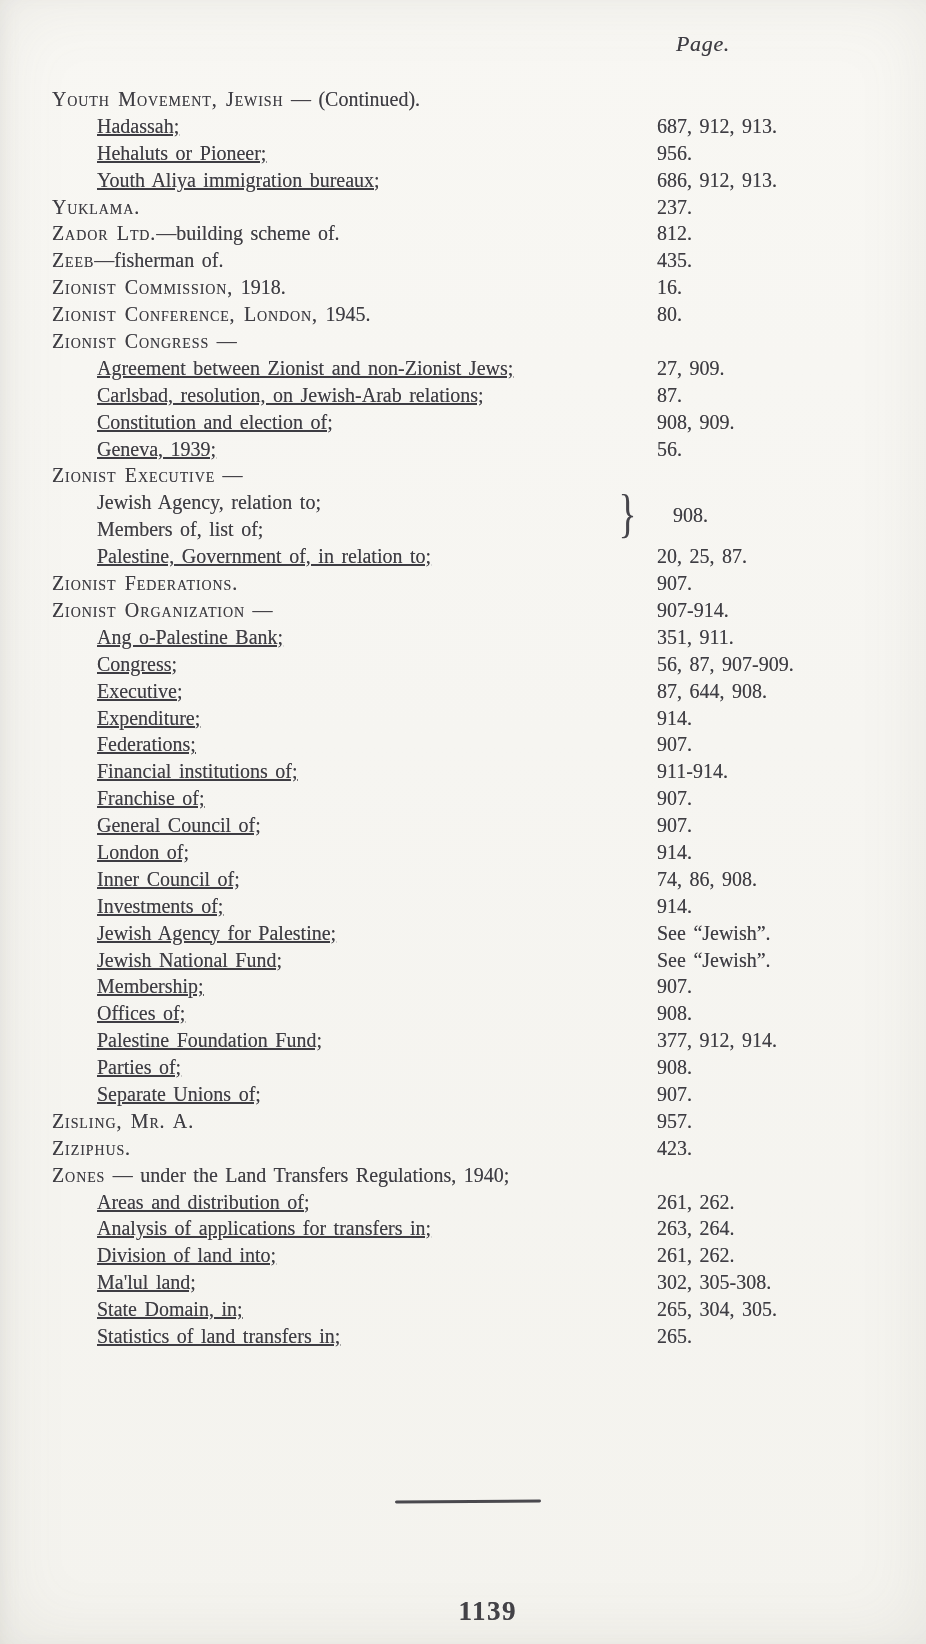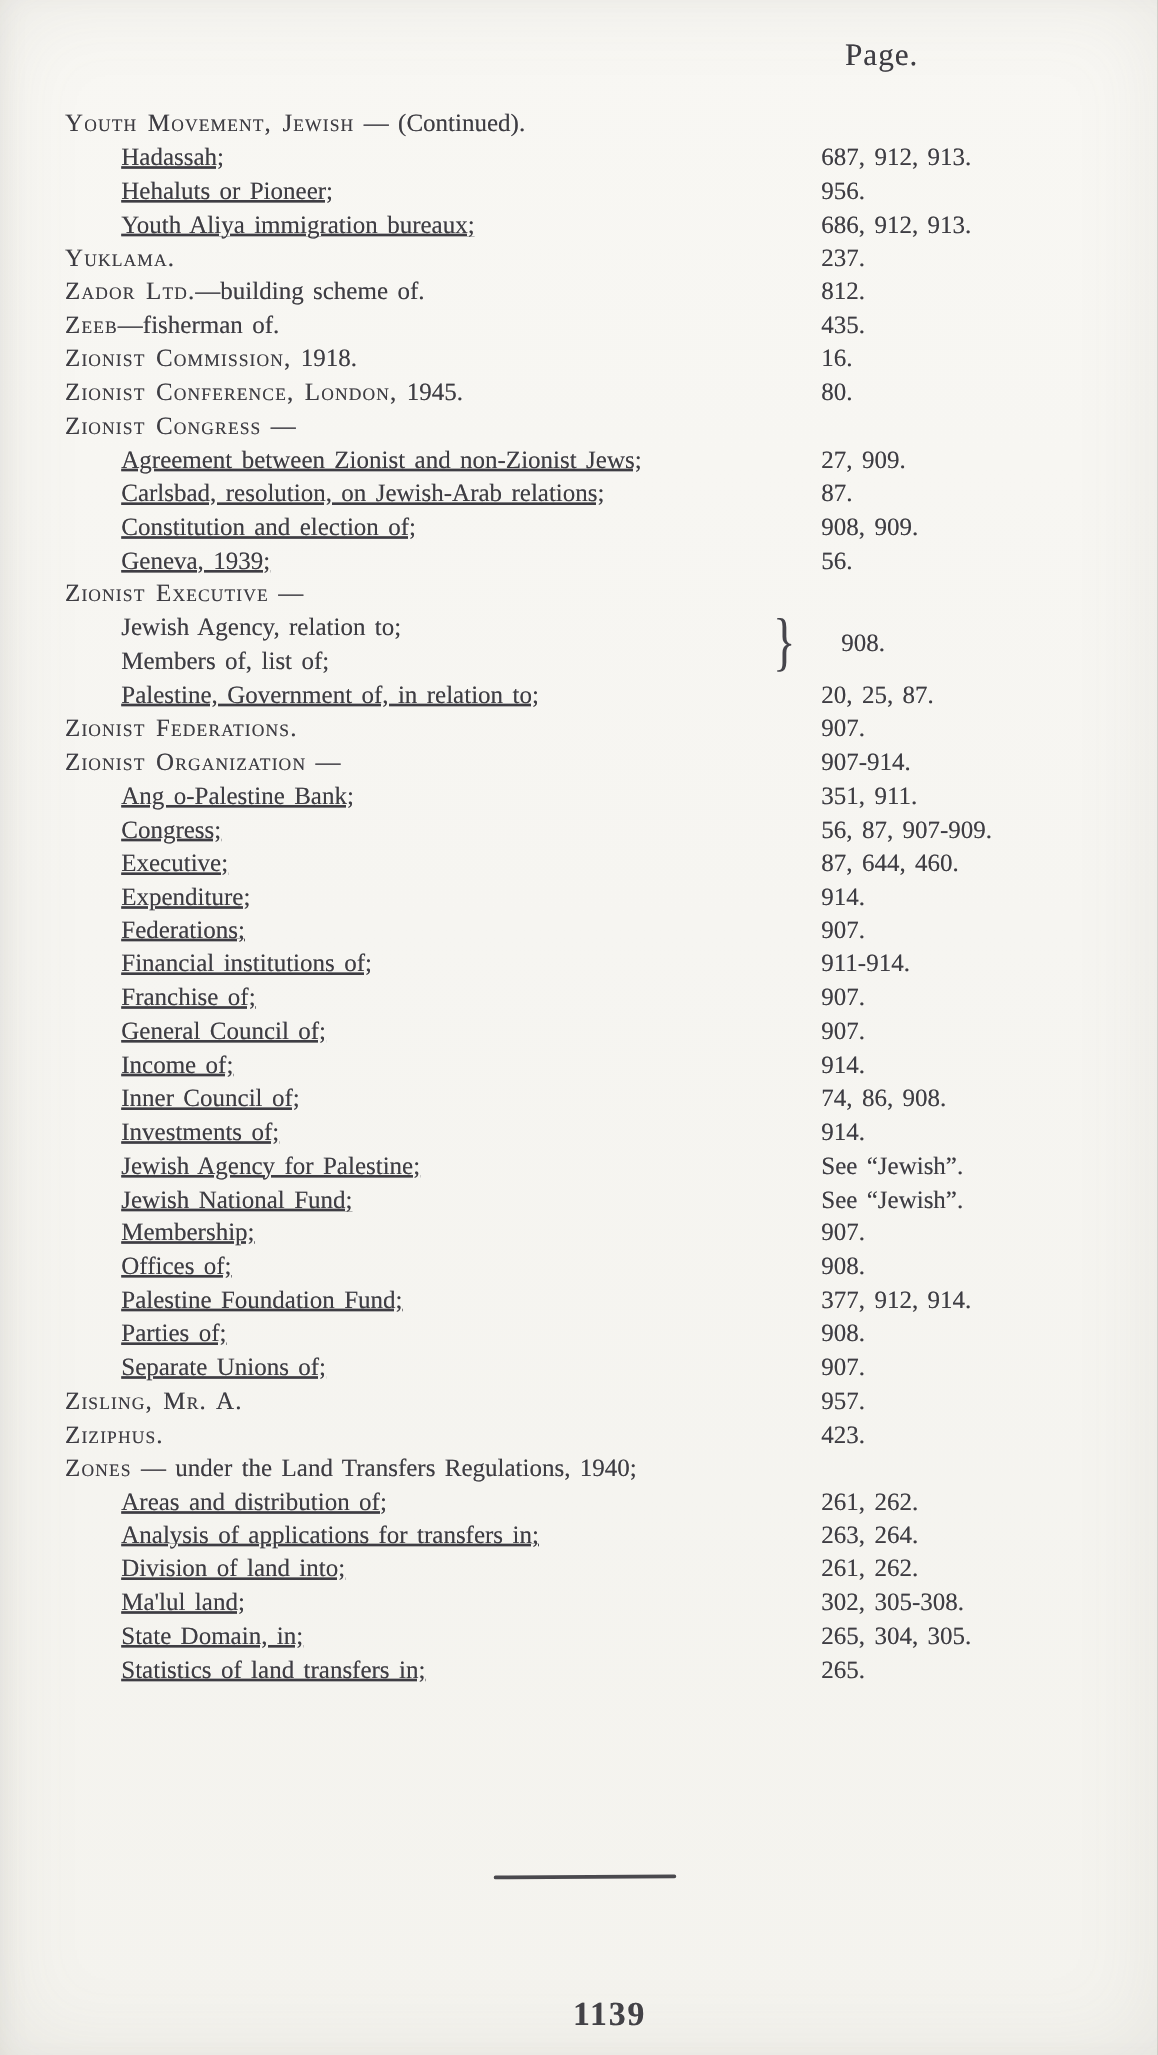--- a/index.html
+++ b/index.html
@@ -9,21 +9,21 @@
     margin:0 auto;
     background:linear-gradient(180deg,#f8f7f3 0%, #f6f5f1 45%, #f4f3ee 100%);
     box-shadow: inset 0 0 70px rgba(120,114,104,0.10), inset 10px 0 26px -14px rgba(110,105,98,0.14);
     font-family:"Liberation Serif","DejaVu Serif",serif;
     color:#3e3d43;
     text-shadow:0 0 0.35px rgba(62,61,66,0.55);
     overflow:hidden;
   }
   .page-header-label {
     position:absolute; left:676px; top:31px;
-    font-size:25px; letter-spacing:0.03em;
+    font-style:italic; font-size:22px; letter-spacing:0.03em;
   }
   .index-list { position:absolute; left:52px; top:86px; width:830px; }
   .row {
     position:relative;
     height:26.9px; line-height:26.9px;
     font-size:20px; word-spacing:2.5px; white-space:nowrap;
   }
   .row .text { display:inline-block; }
   .row.sub .text { padding-left:45px;text-decoration:underline; }
   .sc { font-variant:small-caps; letter-spacing:0.045em; }
@@ -74,27 +74,27 @@
         <div class="line">Jewish Agency, relation to;</div>
         <div class="line">Members of, list of;</div>
         <span class="brace">}</span>
         <span class="pages brace-pages">908.</span>
       </div>
       <div class="row sub"><span class="text">Palestine, Government of, in relation to;</span><span class="pages">20, 25, 87.</span></div>
       <div class="row main"><span class="text"><span class="sc">Zionist Federations</span>.</span><span class="pages">907.</span></div>
       <div class="row main"><span class="text"><span class="sc">Zionist Organization</span> —</span><span class="pages">907-914.</span></div>
       <div class="row sub"><span class="text">Ang o-Palestine Bank;</span><span class="pages">351, 911.</span></div>
       <div class="row sub"><span class="text">Congress;</span><span class="pages">56, 87, 907-909.</span></div>
-      <div class="row sub"><span class="text">Executive;</span><span class="pages">87, 644, 460.</span></div>
+      <div class="row sub"><span class="text">Executive;</span><span class="pages">87, 644, 908.</span></div>
       <div class="row sub"><span class="text">Expenditure;</span><span class="pages">914.</span></div>
       <div class="row sub"><span class="text">Federations;</span><span class="pages">907.</span></div>
       <div class="row sub"><span class="text">Financial institutions of;</span><span class="pages">911-914.</span></div>
       <div class="row sub"><span class="text">Franchise of;</span><span class="pages">907.</span></div>
       <div class="row sub"><span class="text">General Council of;</span><span class="pages">907.</span></div>
-      <div class="row sub"><span class="text">Income of;</span><span class="pages">914.</span></div>
+      <div class="row sub"><span class="text">London of;</span><span class="pages">914.</span></div>
       <div class="row sub"><span class="text">Inner Council of;</span><span class="pages">74, 86, 908.</span></div>
       <div class="row sub"><span class="text">Investments of;</span><span class="pages">914.</span></div>
       <div class="row sub"><span class="text">Jewish Agency for Palestine;</span><span class="pages">See “Jewish”.</span></div>
       <div class="row sub"><span class="text">Jewish National Fund;</span><span class="pages">See “Jewish”.</span></div>
       <div class="row sub"><span class="text">Membership;</span><span class="pages">907.</span></div>
       <div class="row sub"><span class="text">Offices of;</span><span class="pages">908.</span></div>
       <div class="row sub"><span class="text">Palestine Foundation Fund;</span><span class="pages">377, 912, 914.</span></div>
       <div class="row sub"><span class="text">Parties of;</span><span class="pages">908.</span></div>
       <div class="row sub"><span class="text">Separate Unions of;</span><span class="pages">907.</span></div>
       <div class="row main"><span class="text"><span class="sc">Zisling, Mr. A.</span></span><span class="pages">957.</span></div>

